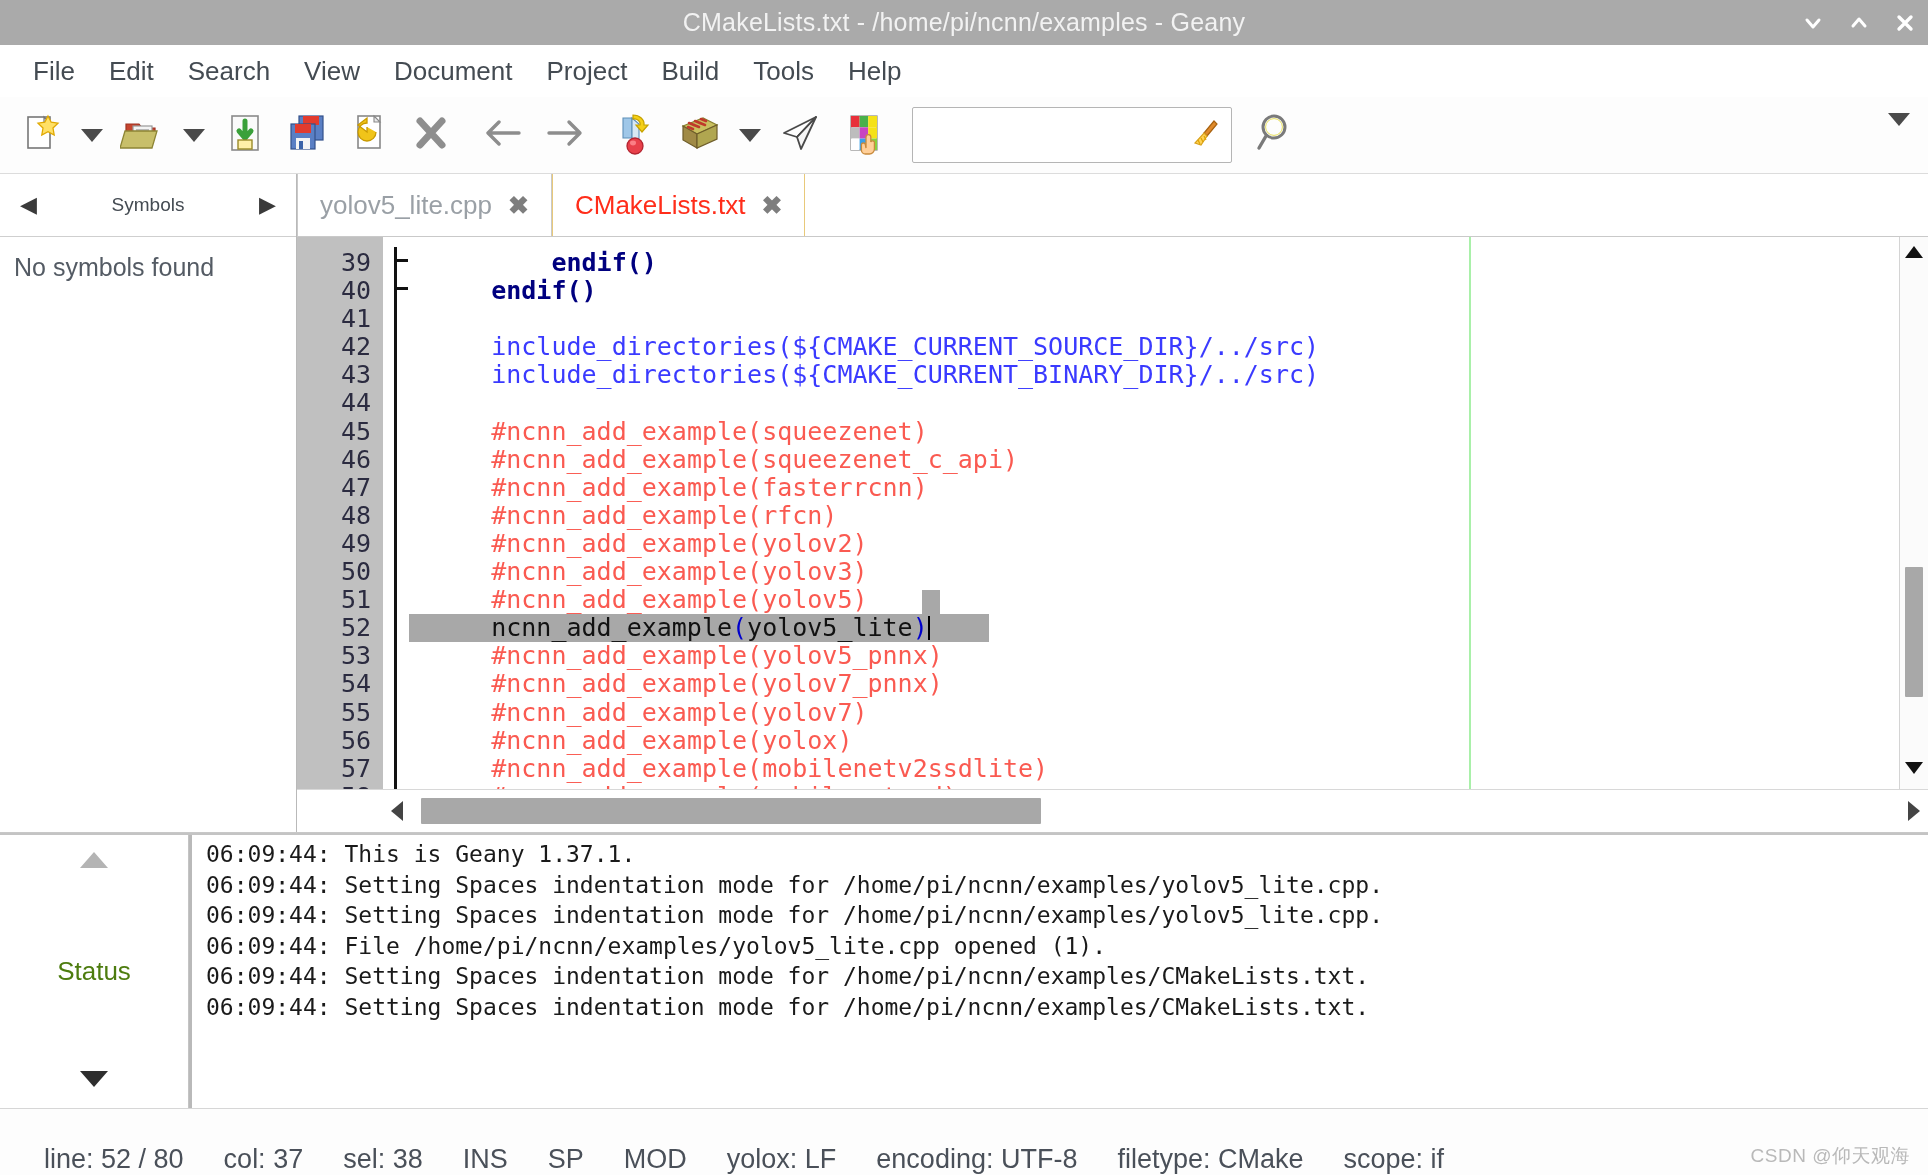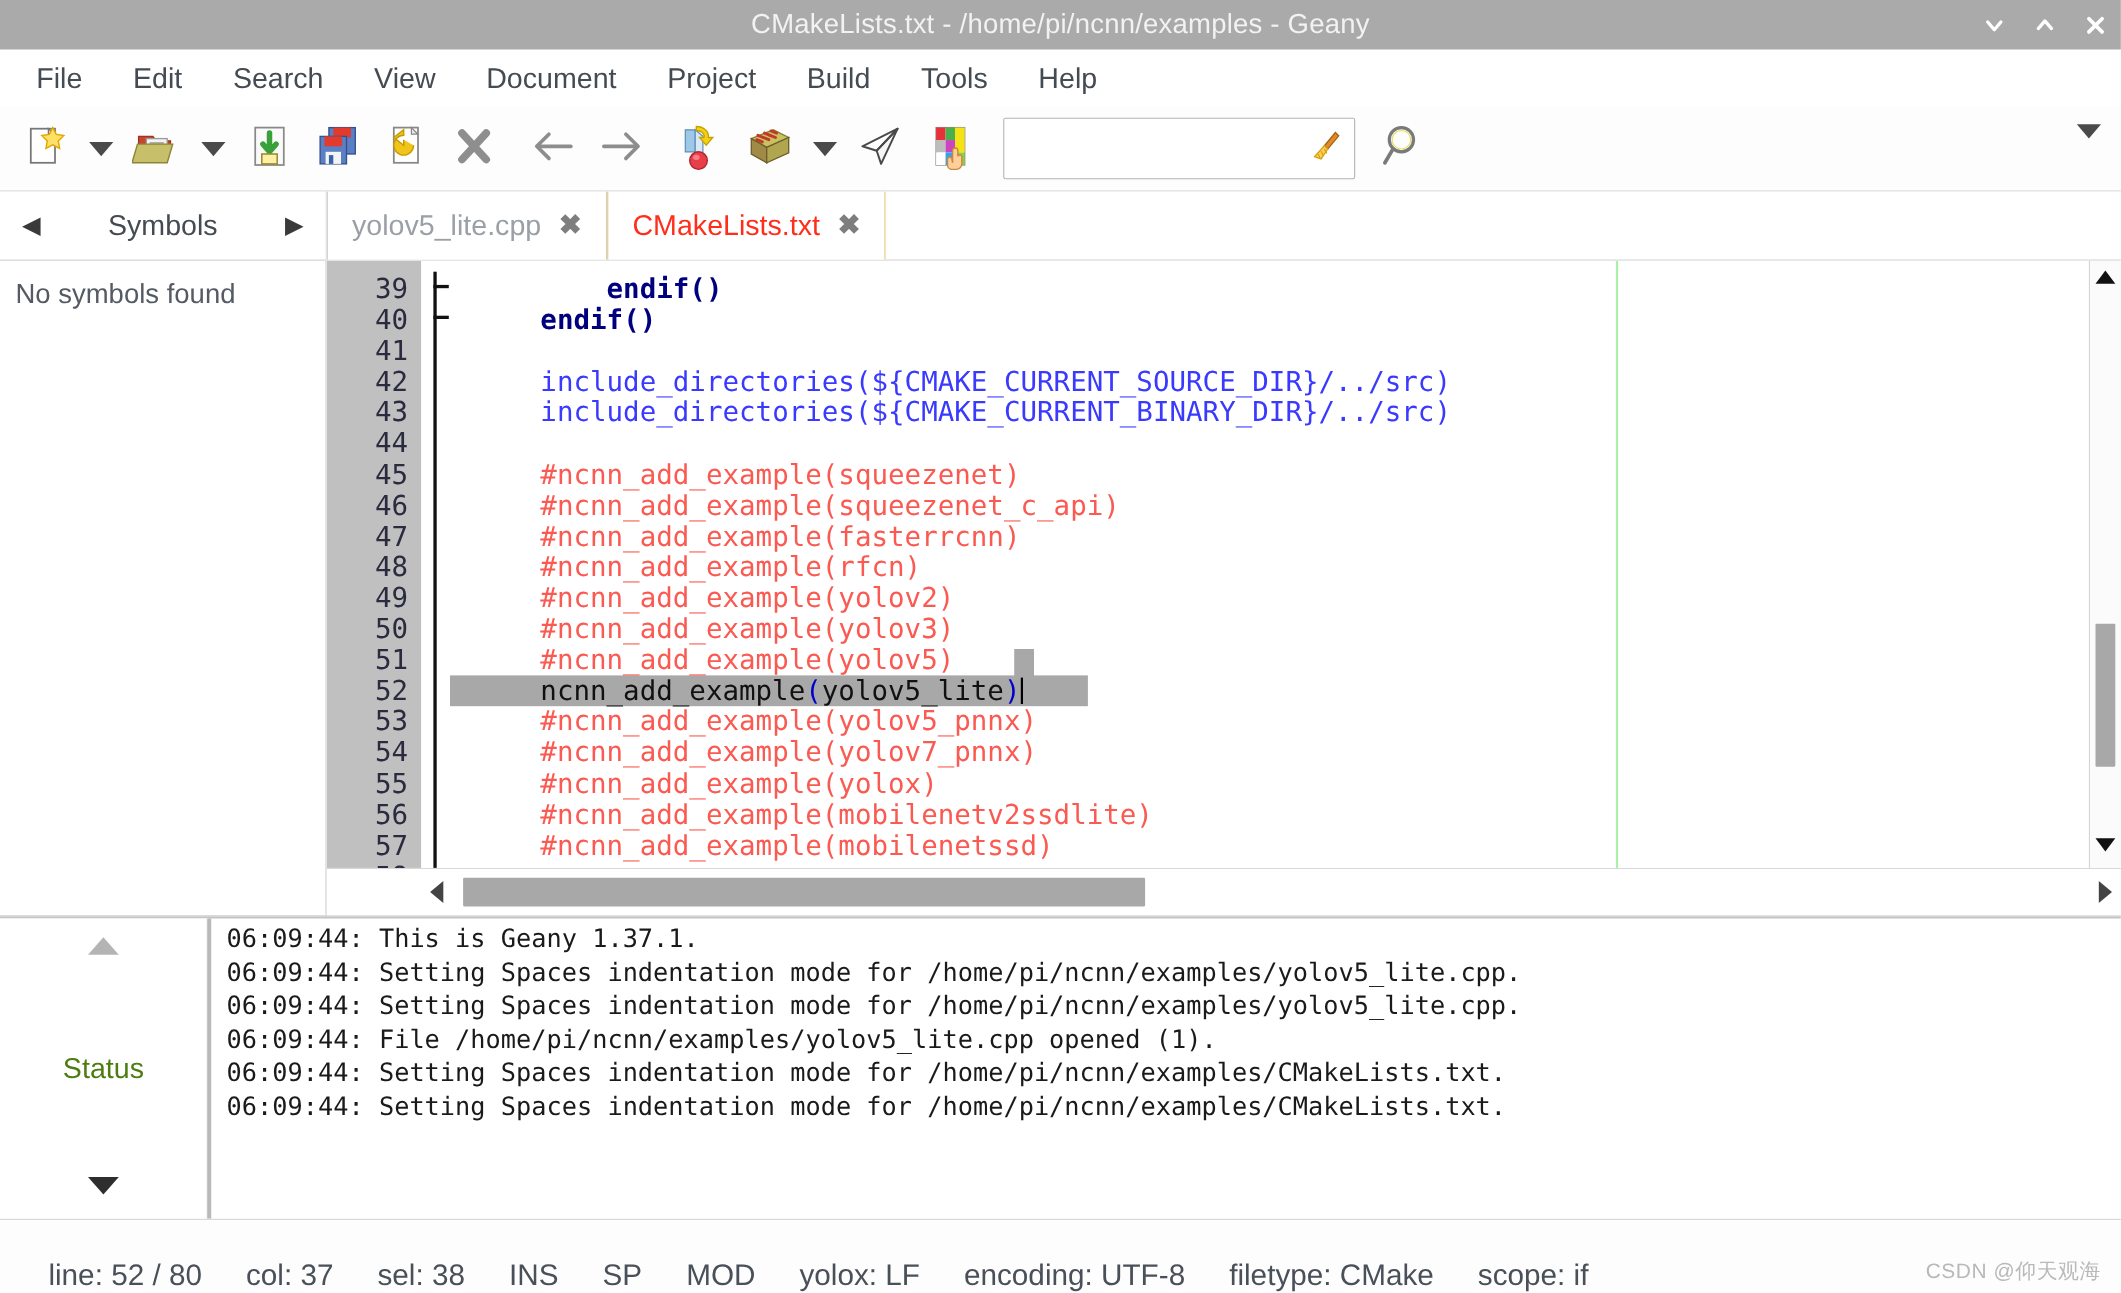--- a/index.html
+++ b/index.html
@@ -19,21 +19,21 @@
   .titlebar .title{
     color:#f2f2f2;font-size:25px;letter-spacing:.2px;white-space:nowrap;
   }
   .winbtns{position:absolute;right:14px;top:0;height:45px;display:flex;align-items:center;gap:26px;}
   .wb{color:#ffffff;font-size:20px;line-height:1;width:20px;text-align:center;cursor:default;font-weight:bold;}
   .wb svg{display:block;}
 
   
   .menubar{
     height:52px;min-height:52px;background:#ffffff;display:flex;align-items:center;
-    padding-left:16px;gap:12px;border-bottom:0px solid #e2e2e2;
+    padding-left:16px;gap:0px;border-bottom:0px solid #e2e2e2;
   }
   .menuitem{
     font-size:26px;color:#444b52;padding:3px 17px;white-space:nowrap;cursor:default;
   }
 
   
   .toolbar{
     height:76px;min-height:76px;background:#fdfdfd;display:flex;align-items:center;
     padding:0 10px;gap:0px;border-bottom:1px solid #dcdcdc;position:relative;
   }
@@ -59,21 +59,21 @@
   .main{flex:1 1 auto;display:flex;flex-direction:column;min-height:0;background:#fff;}
   .upper{display:flex;flex:0 0 658px;min-height:0;border-bottom:1px solid #c8c8c8;}
 
   
   .sidebar{width:296px;min-width:296px;display:flex;flex-direction:column;border-right:1px solid #b9b9b9;background:#fff;}
   .sidebar-tabs{
     height:62px;min-height:62px;display:flex;align-items:center;justify-content:space-between;
     padding:0 12px;border-bottom:1px solid #cfcfcf;background:#fff;
   }
   .arrowbtn{font-size:22px;color:#3a3a3a;padding:4px 8px;cursor:default;line-height:1;}
-  .sidebar-tablabel{font-size:26px;color:#444b52;}
+  .sidebar-tablabel{font-size:19px;color:#444b52;}
   .sidebar-body{flex:1 1 auto;padding:16px 14px;font-size:25px;color:#545b64;}
 
   
   .editorpane{flex:1 1 auto;display:flex;flex-direction:column;min-width:0;background:#fff;}
   .doctabs{height:62px;min-height:62px;display:flex;align-items:stretch;background:#fff;border-bottom:1px solid #c9c9c9;text-align:right;}
   .doctab{
     display:flex;align-items:center;gap:16px;padding:0 22px;font-size:26px;cursor:default;
     border-right:1px solid #e8c97a;background:#fff;
   }
   .doctab.inactive{color:#9aa0a6;border-left:1px solid #c9c9c9;border-right:1px solid #c9c9c9;}
@@ -423,20 +423,21 @@
                 <div class="codeline"><span class="txt"><span class="plain">    </span><span class="cmt">#ncnn_add_example(squeezenet)</span></span></div>
                 <div class="codeline"><span class="txt"><span class="plain">    </span><span class="cmt">#ncnn_add_example(squeezenet_c_api)</span></span></div>
                 <div class="codeline"><span class="txt"><span class="plain">    </span><span class="cmt">#ncnn_add_example(fasterrcnn)</span></span></div>
                 <div class="codeline"><span class="txt"><span class="plain">    </span><span class="cmt">#ncnn_add_example(rfcn)</span></span></div>
                 <div class="codeline"><span class="txt"><span class="plain">    </span><span class="cmt">#ncnn_add_example(yolov2)</span></span></div>
                 <div class="codeline"><span class="txt"><span class="plain">    </span><span class="cmt">#ncnn_add_example(yolov3)</span></span></div>
                 <div class="codeline" style="position: relative;"><div class="selmark-51" style="left: 513px; top: 4px; width: 18px; height: 25px; background: rgb(168, 168, 168);"></div><span class="txt"><span class="plain">    </span><span class="cmt">#ncnn_add_example(yolov5)</span></span></div>
                 <div class="codeline"><div class="sel-bg" style="width: 580px;"></div><span class="txt"><span class="plain">    ncnn_add_example</span><span class="paren">(</span><span class="plain">yolov5_lite</span><span class="paren">)</span><span class="caretbar"></span></span></div>
                 <div class="codeline"><span class="txt"><span class="plain">    </span><span class="cmt">#ncnn_add_example(yolov5_pnnx)</span></span></div>
                 <div class="codeline"><span class="txt"><span class="plain">    </span><span class="cmt">#ncnn_add_example(yolov7_pnnx)</span></span></div>
+                <div class="codeline"><span class="txt"><span class="plain">    </span><span class="cmt">#ncnn_add_example(yolov7)</span></span></div>
                 <div class="codeline"><span class="txt"><span class="plain">    </span><span class="cmt">#ncnn_add_example(yolox)</span></span></div>
                 <div class="codeline"><span class="txt"><span class="plain">    </span><span class="cmt">#ncnn_add_example(mobilenetv2ssdlite)</span></span></div>
                 <div class="codeline"><span class="txt"><span class="plain">    </span><span class="cmt">#ncnn_add_example(mobilenetssd)</span></span></div>
               </div>
           </div>
 
           <div class="vscroll">
             <div class="sarrow" style="margin-top:8px;">
               <svg width="20" height="14" viewBox="0 0 20 14">
                   <path d="M10 1 L19 13 L1 13 Z" fill="#111"></path>

